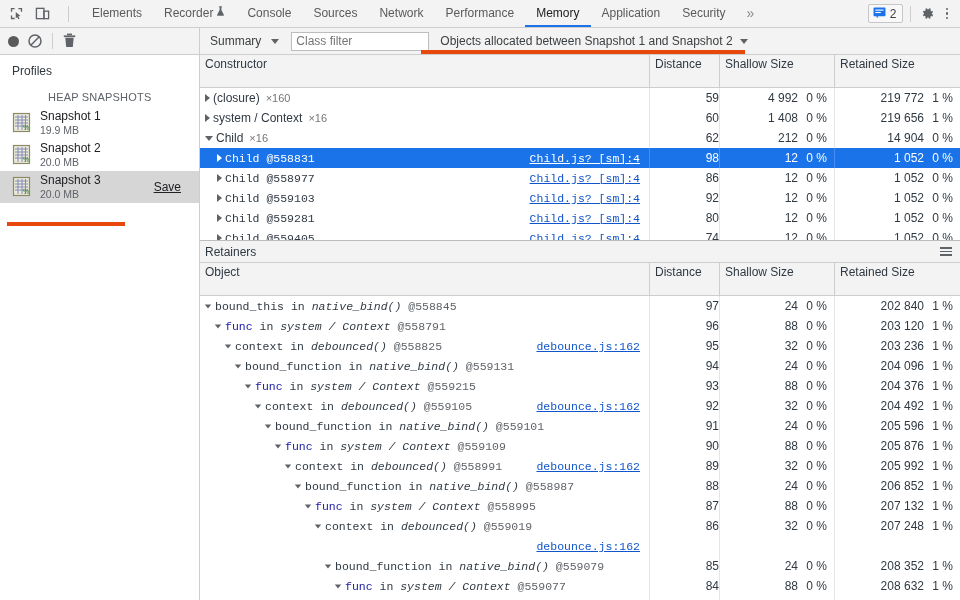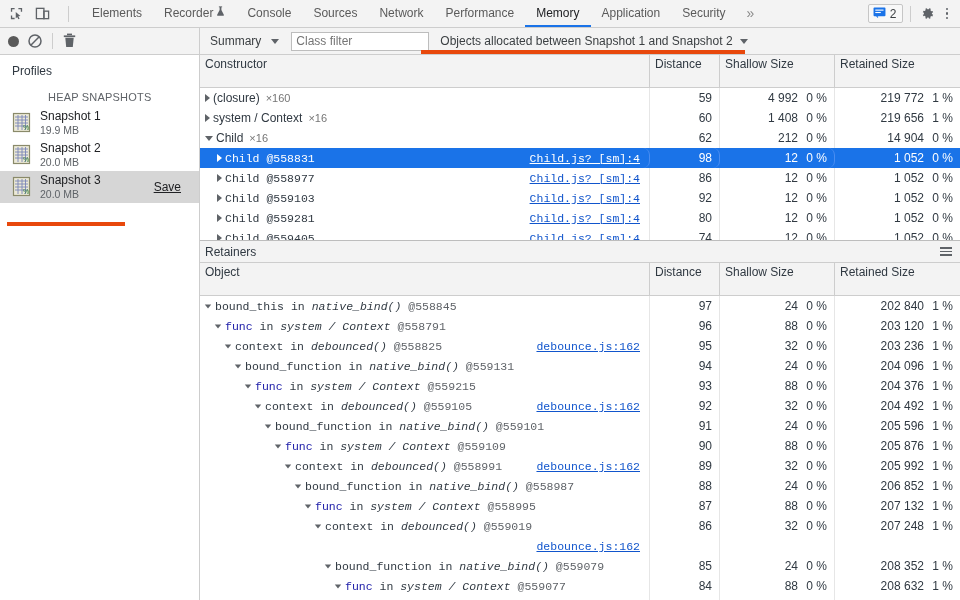--- a/index.html
+++ b/index.html
@@ -130,26 +130,26 @@
   .col-ret  { width: 125px; min-width: 125px; }
 
   .rows { overflow: hidden; }
   .row {
     display: flex; height: 20px; min-height: 20px;
     font-size: 12px; align-items: stretch;
     cursor: pointer;
   }
   .row.sel { background: #1a73e8; color: #fff; }
   .row .c { border-right: 1px solid #e6e6e6; display: flex; align-items: center; overflow: hidden; white-space: nowrap; }
-  .row.sel .c { border-right-color: #4a8df0; border-radius: 7px; }
+  .row.sel .c { border-right-color: #4a8df0; }
   .row .c:last-child { border-right: none; }
   .cell-name { flex: 1; min-width: 0; padding-left: 5px; position: relative; }
   .num-pct { width: 36px; display: inline-block; text-align: right; padding-right: 7px; color: #303942; }
   .row.sel .num-pct { color: #fff; }
-  .cell-dist { width: 70px; min-width: 70px; justify-content: flex-end; padding-right: 7px; }
+  .cell-dist { width: 70px; min-width: 70px; justify-content: flex-end; }
   .cell-shal { width: 115px; min-width: 115px; justify-content: flex-end; }
   .cell-ret  { width: 125px; min-width: 125px; justify-content: flex-end; }
   .numv { display: inline-block; text-align: right; }
 
   .tri { width: 0; height: 0; flex: none; margin-right: 3px; }
   .tri.closed { border-top: 4px solid transparent; border-bottom: 4px solid transparent; border-left: 5px solid #5f6368; }
   .tri.open { border-left: 4px solid transparent; border-right: 4px solid transparent; border-top: 5px solid #5f6368; }
   .row.sel .tri.closed { border-left-color: #fff; }
 
   .mono { font-family: "Liberation Mono", monospace; font-size: 11.5px; }

